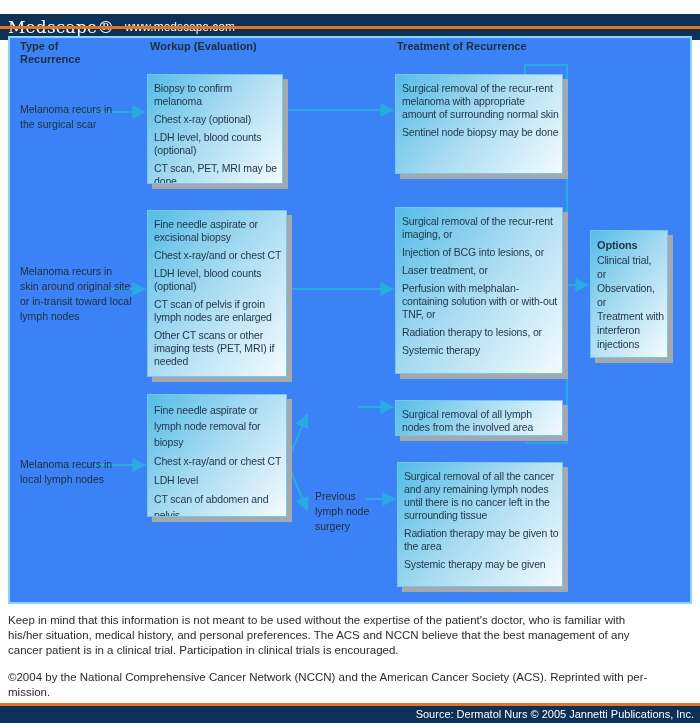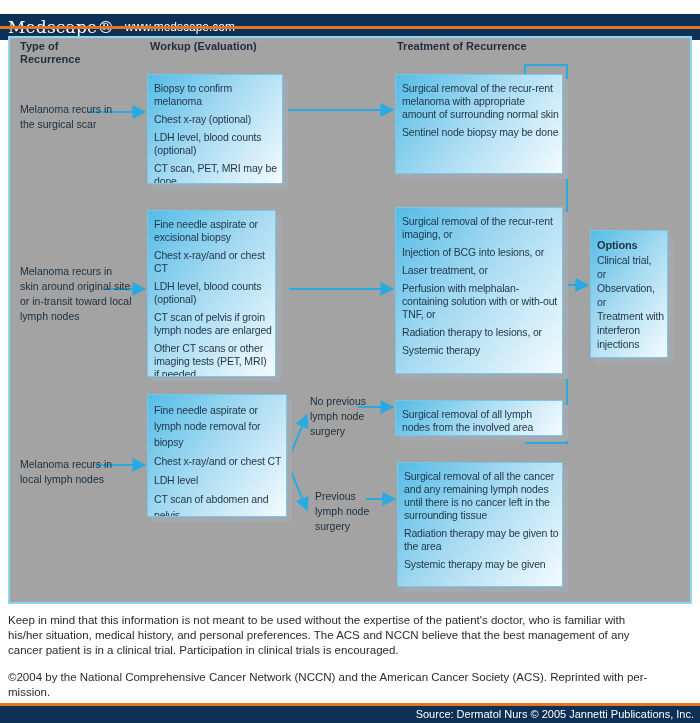--- a/index.html
+++ b/index.html
@@ -8,21 +8,21 @@
 
   
   .topbar { position:absolute; left:0; top:0; width:700px; height:26px; background:#0d3156;margin-top:14px; }
   .logo { position:absolute; left:8px; top:3px; font-family:"DejaVu Serif","Liberation Serif",serif; font-size:17px; color:#fff; letter-spacing:.2px; }
   .siteurl { position:absolute; left:125px; top:6px; font-size:12px; color:#fff; }
   .toprule { position:absolute; left:0; top:26px; width:700px; height:3px; background:#e8731e; }
   .bottomrule { position:absolute; left:0; top:703px; width:700px; height:3px; background:#e8731e; }
   .bottombar { position:absolute; left:0; top:706px; width:700px; height:17px; background:#0d3156; color:#fff; font-size:11px; text-align:right; padding:2px 6px 0 16px; }
 
   
-  .flow { position:absolute; left:8px; top:36px; width:684px; height:568px; border:2px solid #8ed5f0; background:#a3a3a3; }
+  .flow { position:absolute; left:8px; top:36px; width:684px; height:568px; border:2px solid #8ed5f0; background:#3b82f6; }
   .colhead { position:absolute; font-size:11px; font-weight:bold; color:#20303c; line-height:13px; }
   .flabel { position:absolute; font-size:10.5px; line-height:15px; color:#20303c; }
 
   
   .gbox { position:absolute; border:1px solid #79c6e6; background:linear-gradient(128deg,#55bce6 0%,#a5daf1 45%,#f4fbfe 100%);
           box-shadow:5px 5px 0 0 #a3a9ae; padding:7px 2px 4px 6px; overflow:hidden;
           font-size:10.5px; line-height:13px; letter-spacing:-0.15px; color:#1e3448; }
   .bi { margin-bottom:5px; }
   .gbox.tall { line-height:16px; }
   .gbox.tall .bi { margin-bottom:3px; }
@@ -66,35 +66,34 @@
     <line x1="348" y1="369" x2="383" y2="369" stroke="#29abe2" stroke-width="2" marker-end="url(#ah)"></line>
     <line x1="356" y1="461" x2="385" y2="461" stroke="#29abe2" stroke-width="2" marker-end="url(#ah)"></line>
     <path d="M515,36 L515,27 L557,27 L557,405 L515,405" fill="none" stroke="#29abe2" stroke-width="2"></path>
     <line x1="549" y1="247" x2="578" y2="247" stroke="#29abe2" stroke-width="2" marker-end="url(#ah)"></line>
   </svg>
 
   <div class="flabel" style="left:10px; top:64px;  width:108px;">Melanoma recurs in the surgical scar</div>
   <div class="flabel" style="left:10px; top:226px; width:112px;">Melanoma recurs in skin around original site or in-transit toward local lymph nodes</div>
   <div class="flabel" style="left:10px; top:419px; width:112px;">Melanoma recurs in local lymph nodes</div>
 
-  <div class="flabel" style="left:300px; top:356px; width:64px;">No previous lymph node surgery</div>
   <div class="flabel" style="left:305px; top:451px; width:64px;">Previous lymph node surgery</div>
 
   <div class="gbox" style="left:137px; top:36px;  width:136px; height:110px;">
       <div class="bi">Biopsy to confirm melanoma</div>
       <div class="bi">Chest x-ray (optional)</div>
       <div class="bi">LDH level, blood counts (optional)</div>
       <div class="bi">CT scan, PET, MRI may be done</div>
     </div>
   <div class="gbox" style="left:385px; top:36px;  width:168px; height:100px;">
       <div class="bi">Surgical removal of the recur-rent melanoma with appropriate amount of surrounding normal skin</div>
       <div class="bi">Sentinel node biopsy may be done</div>
     </div>
 
-  <div class="gbox" style="left:137px; top:172px; width:129px; height:167px;">
+  <div class="gbox" style="left:137px; top:172px; width:140px; height:167px;">
       <div class="bi">Fine needle aspirate or excisional biopsy</div>
       <div class="bi">Chest x-ray/and or chest CT</div>
       <div class="bi">LDH level, blood counts (optional)</div>
       <div class="bi">CT scan of pelvis if groin lymph nodes are enlarged</div>
       <div class="bi">Other CT scans or other imaging tests (PET, MRI) if needed</div>
     </div>
   <div class="gbox" style="left:385px; top:169px; width:168px; height:167px;">
       <div class="bi">Surgical removal of the recur-rent imaging, or</div>
       <div class="bi">Injection of BCG into lesions, or</div>
       <div class="bi">Laser treatment, or</div>

